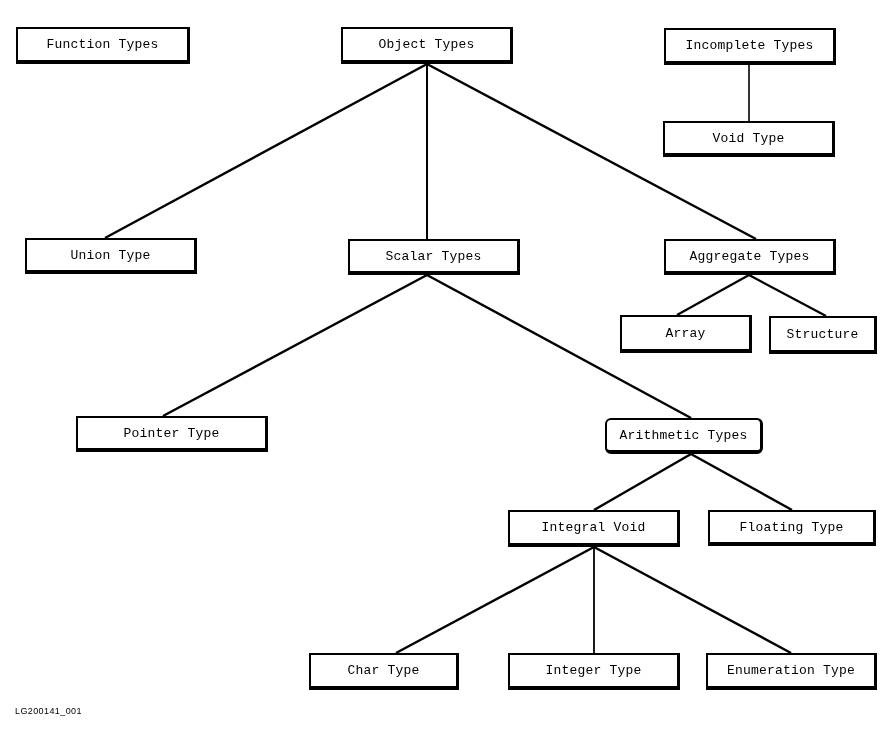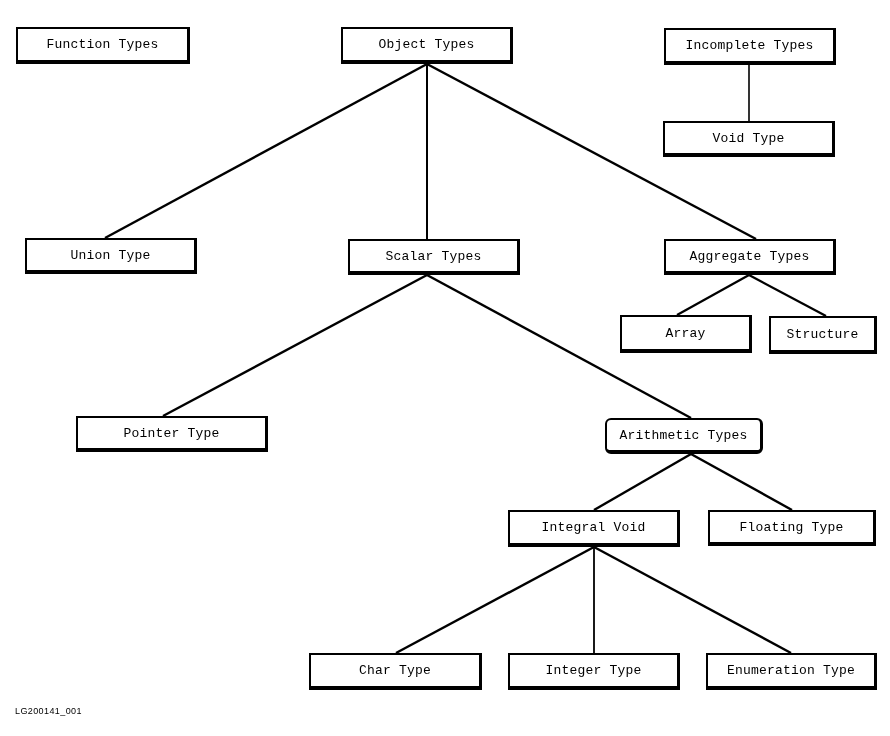--- a/index.html
+++ b/index.html
@@ -107,21 +107,21 @@
       </div>
       <div class="node" style="left: 605px; top: 418px; width: 158px; height: 36px; border-radius: 6px;">
         <span class="node-label">Arithmetic Types</span>
       </div>
       <div class="node" style="left: 508px; top: 510px; width: 172px; height: 37px;">
         <span class="node-label">Integral Void</span>
       </div>
       <div class="node" style="left: 708px; top: 510px; width: 168px; height: 36px;">
         <span class="node-label">Floating Type</span>
       </div>
-      <div class="node" style="left: 309px; top: 653px; width: 173px; height: 37px;">
+      <div class="node" style="left: 309px; top: 653px; width: 150px; height: 37px;">
         <span class="node-label">Char Type</span>
       </div>
       <div class="node" style="left: 508px; top: 653px; width: 172px; height: 37px;">
         <span class="node-label">Integer Type</span>
       </div>
       <div class="node" style="left: 706px; top: 653px; width: 171px; height: 37px;">
         <span class="node-label">Enumeration Type</span>
       </div>
     </div>
 

